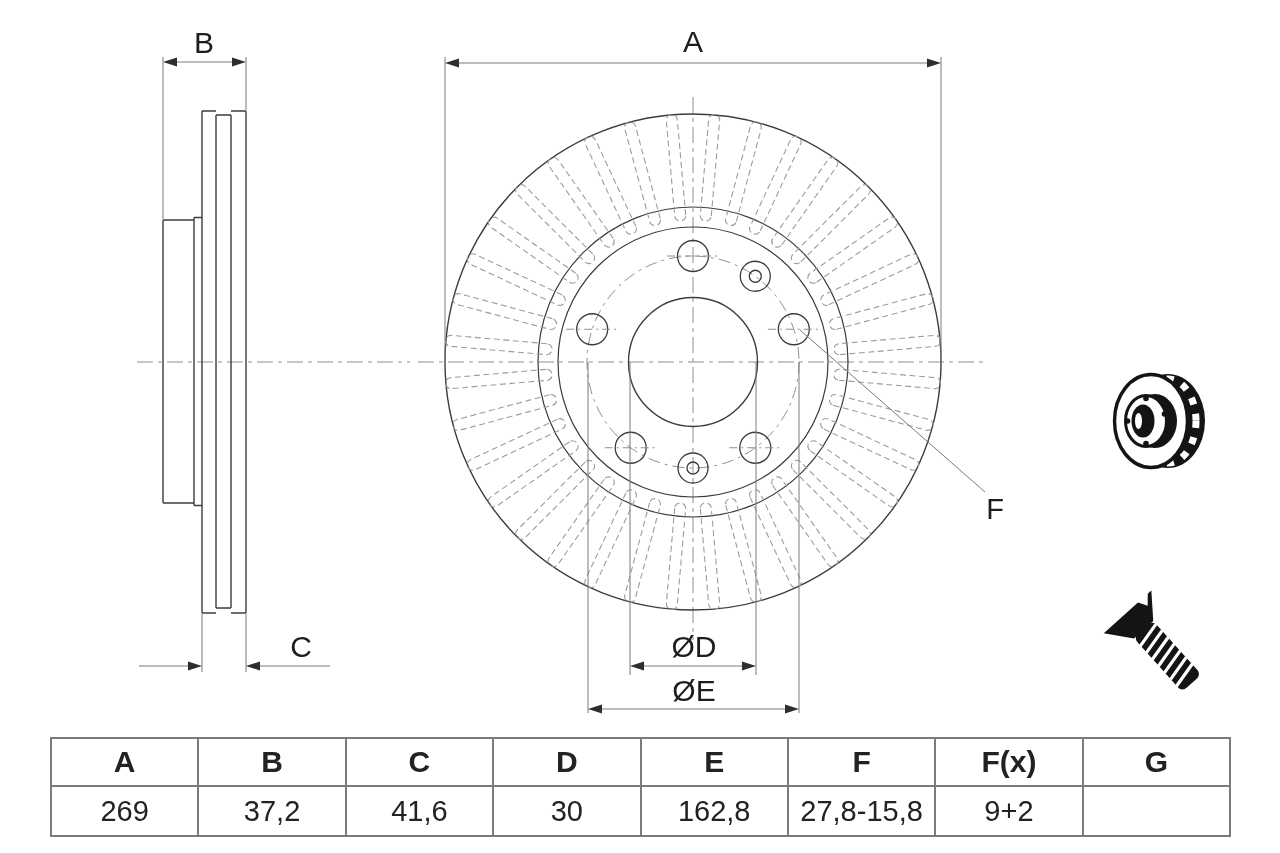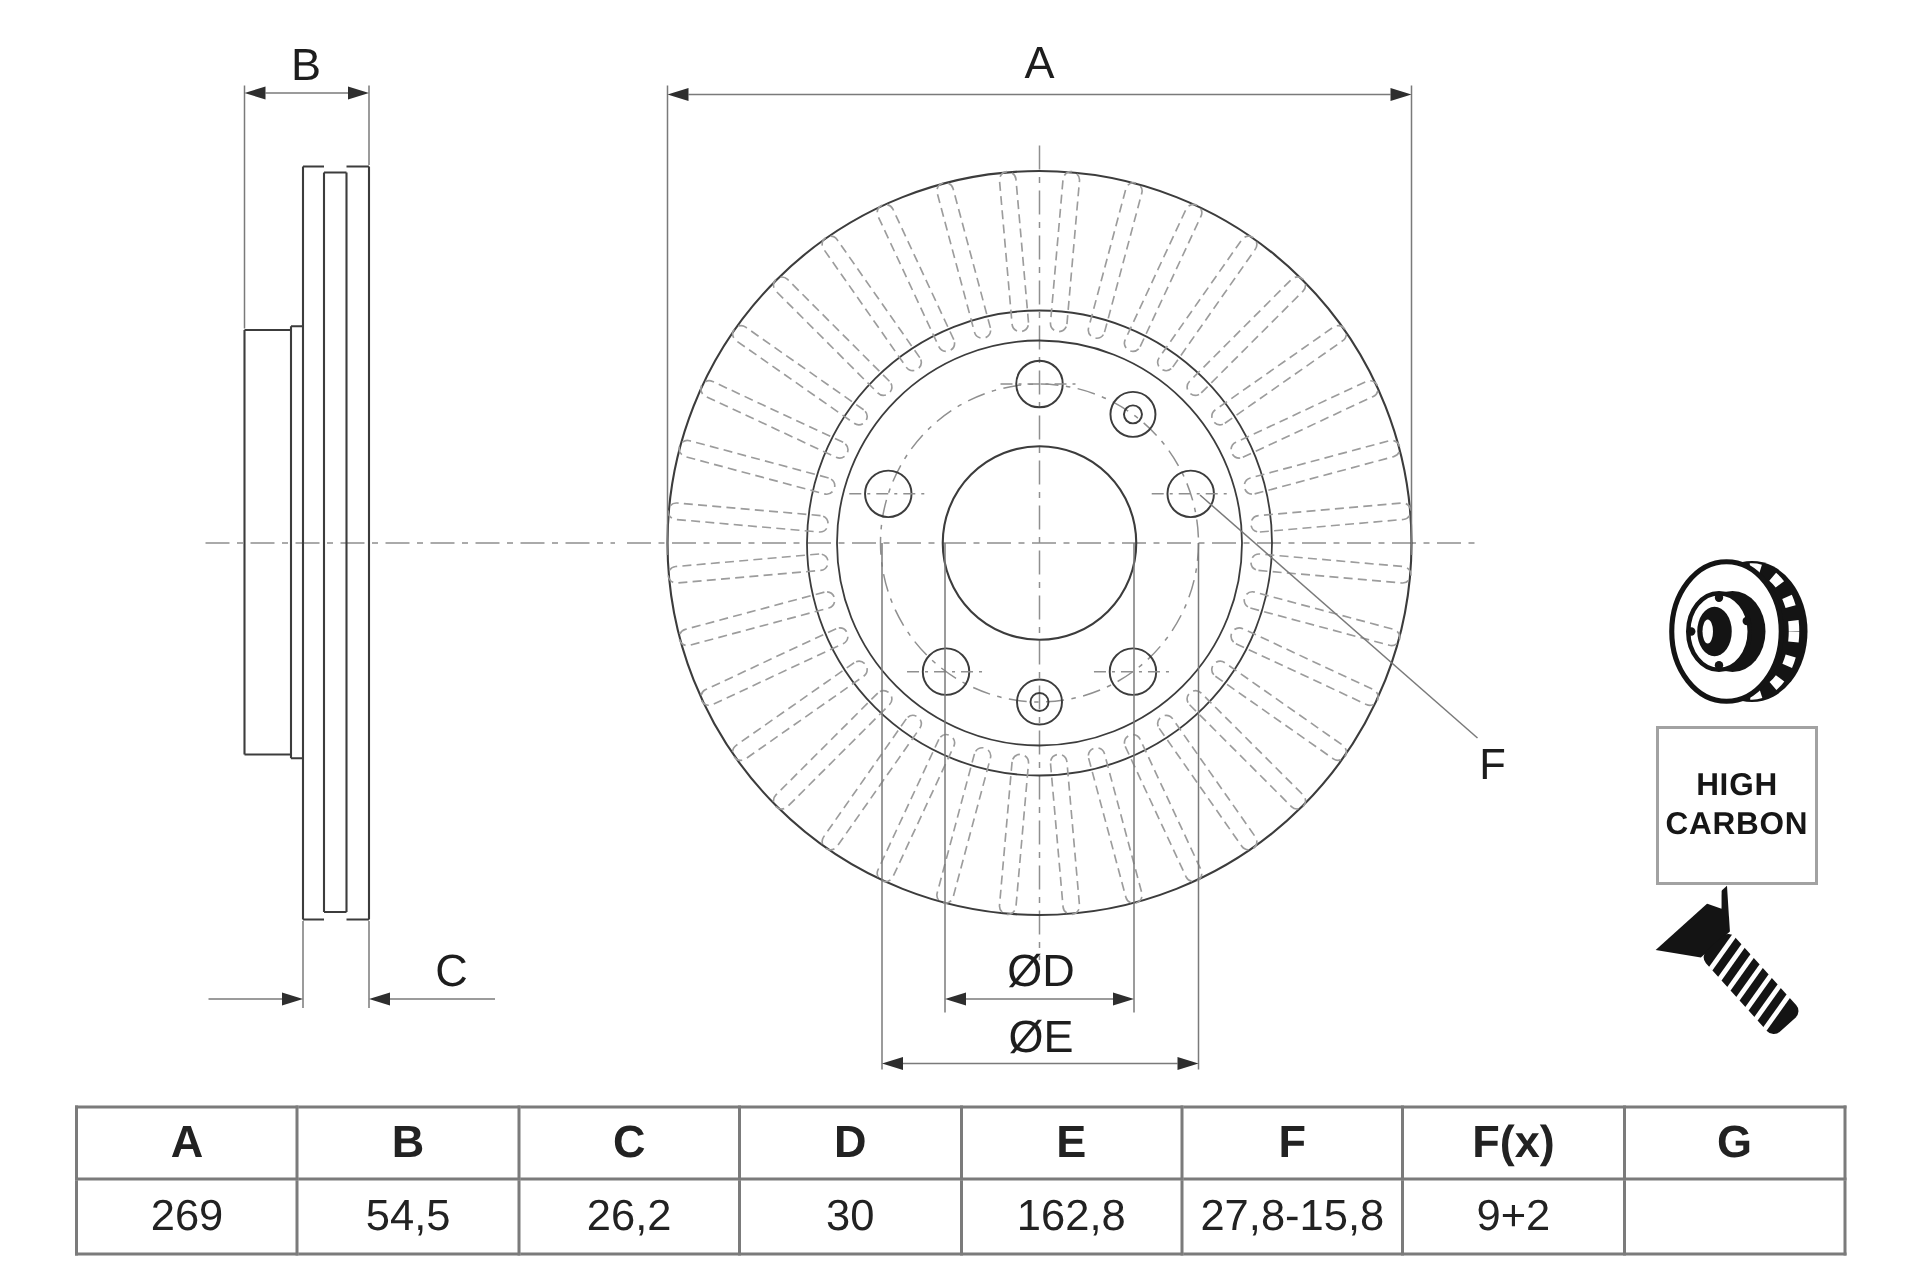--- a/index.html
+++ b/index.html
@@ -177,41 +177,37 @@
       <line x1="-13.5" y1="2" x2="13.5" y2="-4"></line>
       <line x1="-13.5" y1="11" x2="13.5" y2="5"></line>
       <line x1="-13.5" y1="20" x2="13.5" y2="14"></line>
       <line x1="-13.5" y1="29" x2="13.5" y2="23"></line>
       <line x1="-13.5" y1="38" x2="13.5" y2="32"></line>
     </g>
     <polygon points="13,-52 29,-52 19,-41" fill="#ffffff"></polygon>
   </g>
 </svg>
 
-<div class="badge">
-  <span>HIGH</span>
-  <span>CARBON</span>
-</div>
 
 <table class="spec">
   <tbody>
         <tr>
     <th>A</th>
     <th>B</th>
     <th>C</th>
     <th>D</th>
     <th>E</th>
     <th>F</th>
     <th>F(x)</th>
     <th>G</th>
   </tr>
   <tr>
     <td>269</td>
-    <td>54,5</td>
-    <td>26,2</td>
+    <td>37,2</td>
+    <td>41,6</td>
     <td>30</td>
     <td>162,8</td>
     <td>27,8-15,8</td>
     <td>9+2</td>
     <td></td>
   </tr>
 </tbody>
     </table>
 
 </div>

